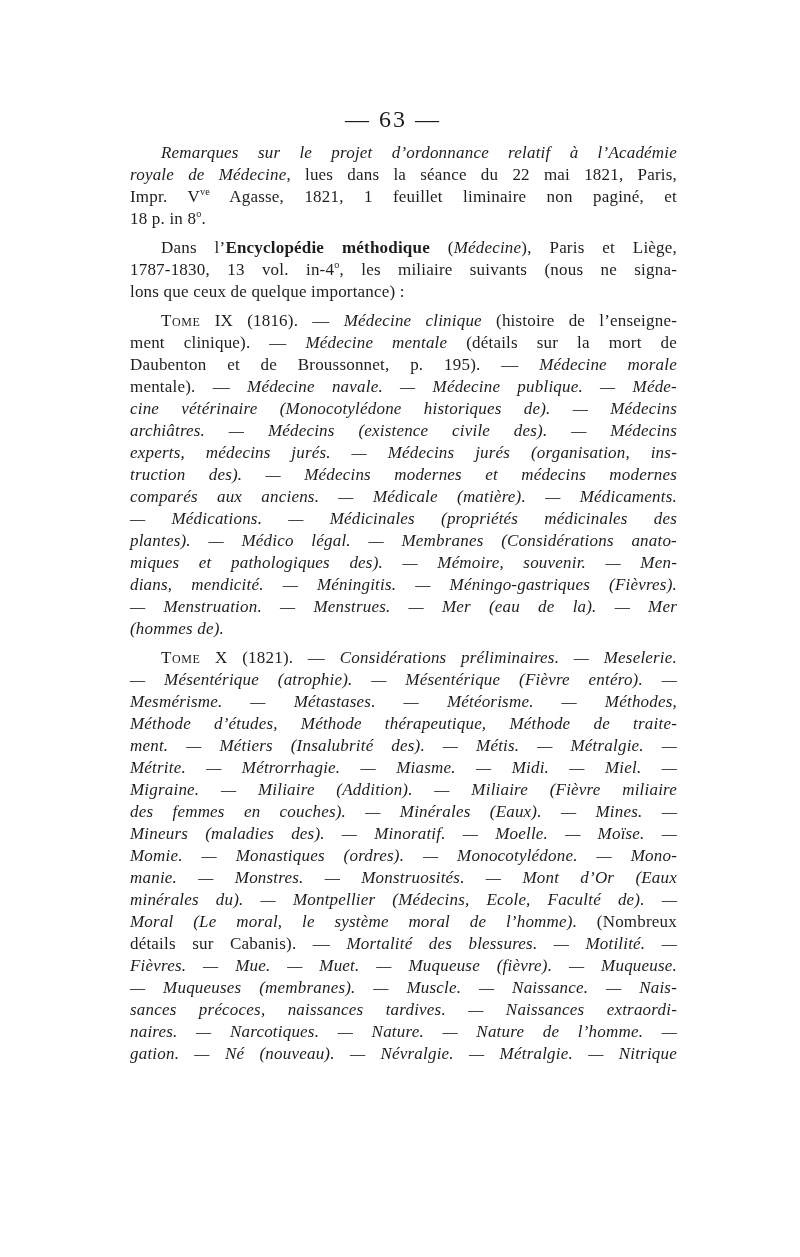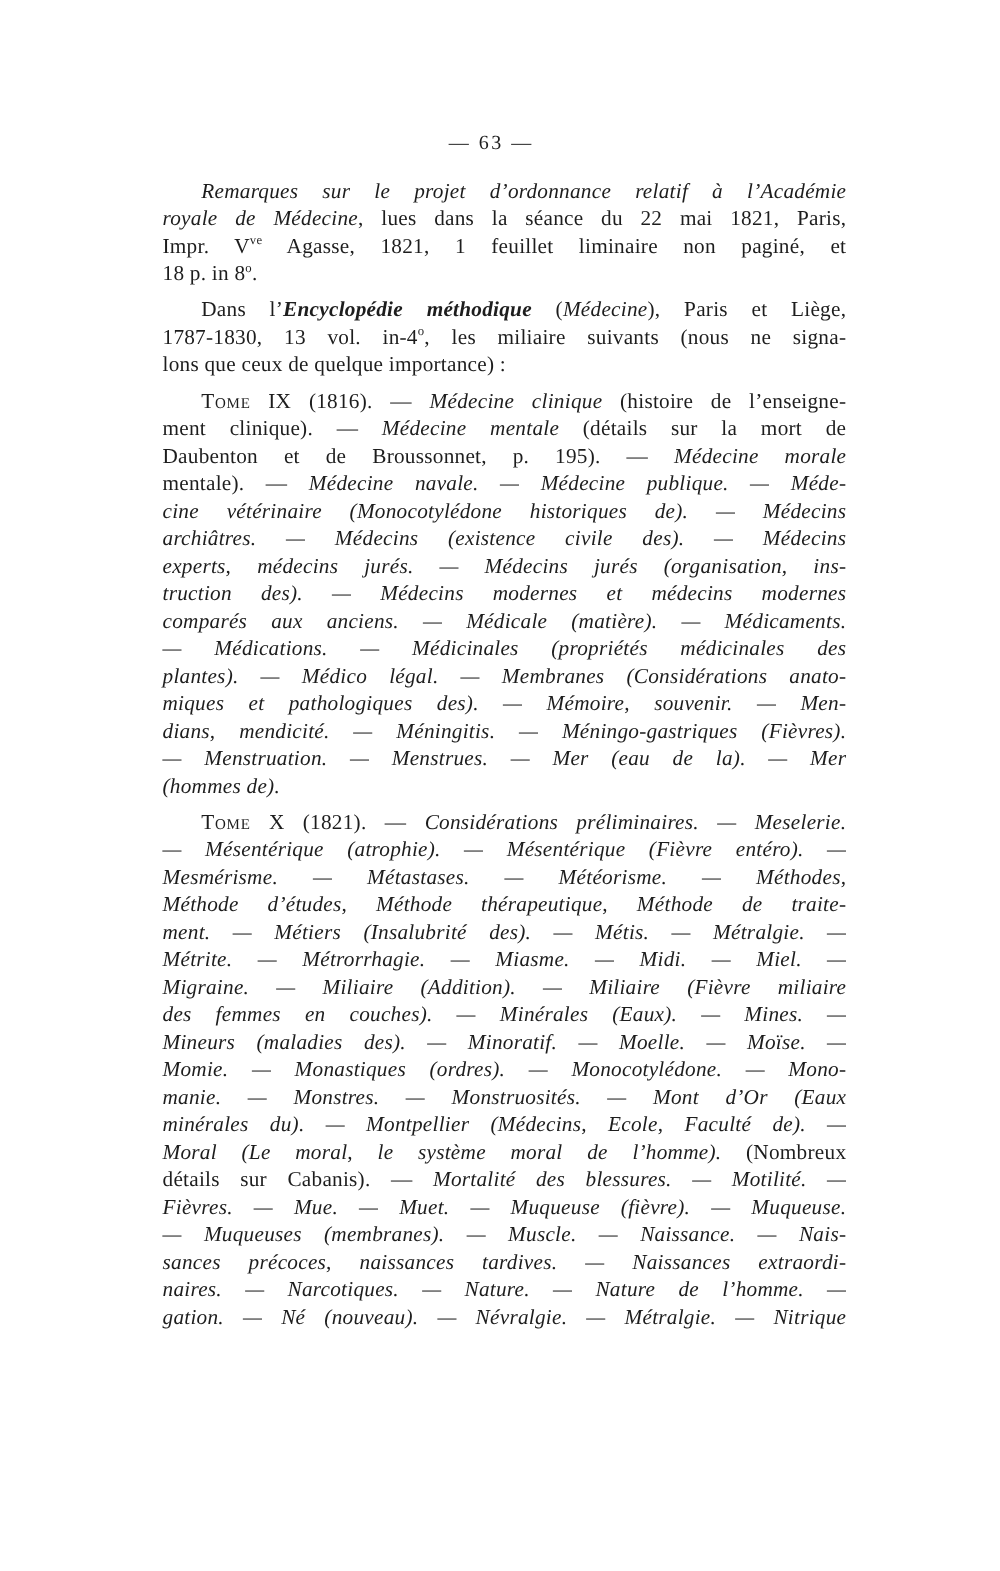--- a/index.html
+++ b/index.html
@@ -16,21 +16,21 @@
     color: var(--ink);
     font-family: "Liberation Serif", "DejaVu Serif", serif;
     overflow: hidden;
   }
   .page-number {
     position: absolute;
     top: 106px;
     left: 0;
     right: 14px;
     text-align: center;
-    font-size: 16px;
+    font-size: 24px;
     letter-spacing: 2px;
     color: var(--ink);
   }
   .text-block {
     position: absolute;
     left: 130px;
     top: 142px;
     width: 547px;
   }
   .paragraph { margin-bottom: 7px; }
@@ -40,21 +40,21 @@
     letter-spacing: 0.2px;
     white-space: normal;
     text-align: justify;
     text-align-last: justify;
     color: var(--ink);
   }
   .line.indent { padding-left: 31px; }
   .line.lastline { text-align-last: left; }
   .seg-r  { font-style: normal; }
   .seg-i  { font-style: italic; }
-  .seg-bi { font-style: italic; font-weight: bold; }
+  .seg-bi { font-weight: bold; }
   .seg-sc { font-variant: small-caps; letter-spacing: 0.6px; }
   .seg-sup {
     font-size: 0.6em;
     vertical-align: super;
     line-height: 0;
   }
 </style>
 </head>
 <body>
 

